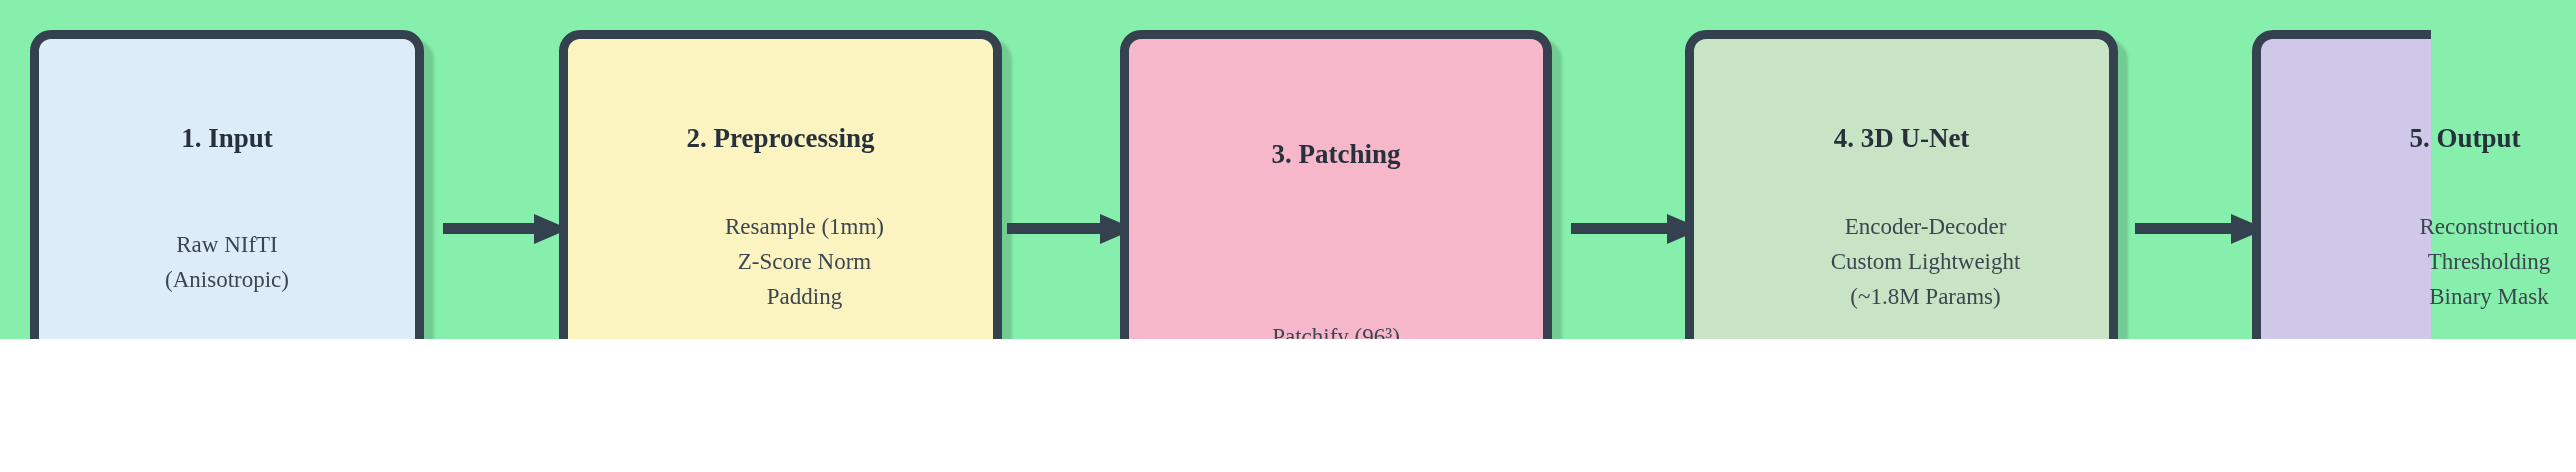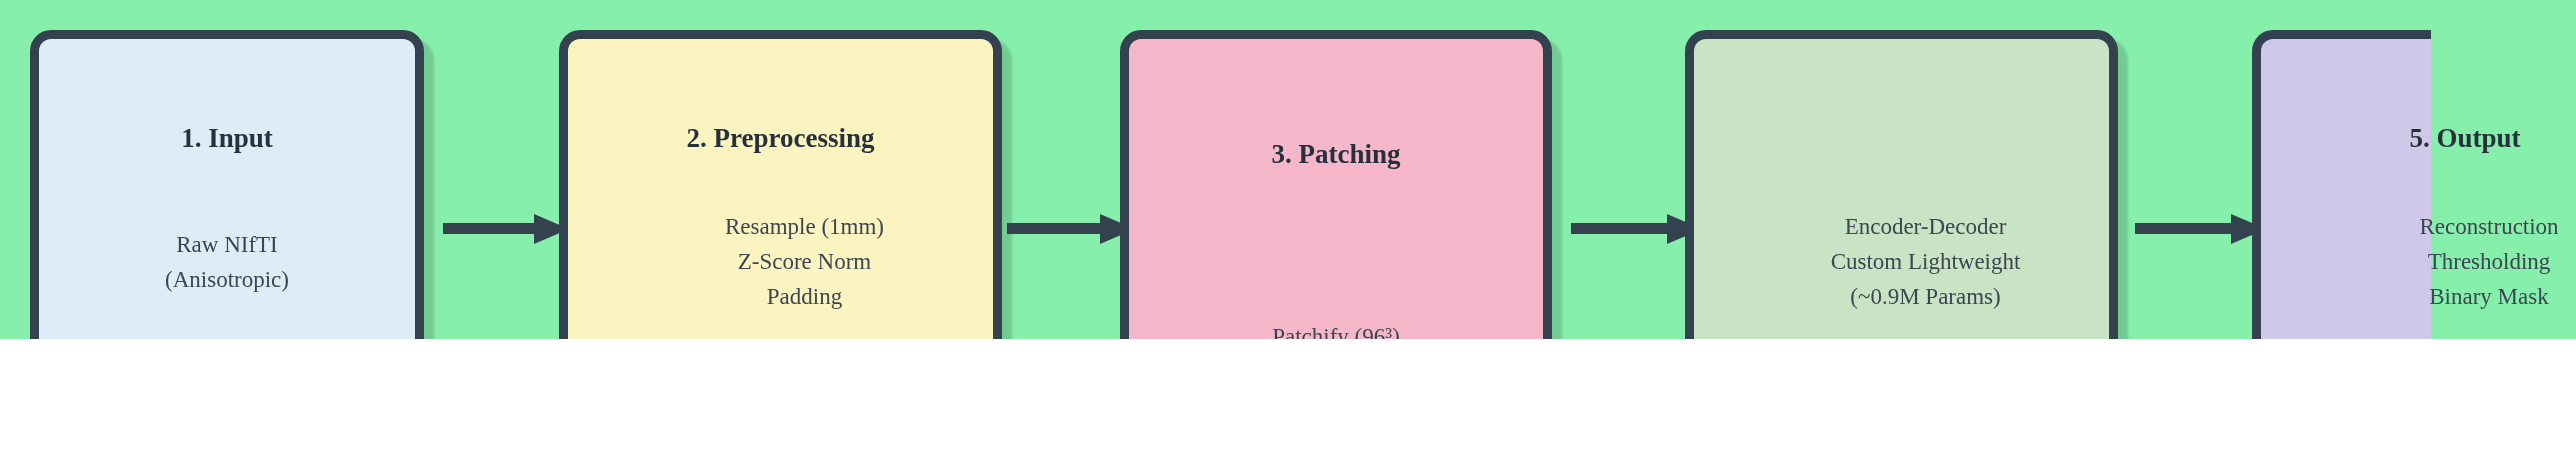--- a/index.html
+++ b/index.html
@@ -98,24 +98,25 @@
     </div>
   </div>
 
   <div class="arrow" style="left:1571px; width:131px;">
     <div class="arrow-line" style="background-color: rgb(51, 66, 78);"></div>
     <div class="arrow-head" style="border-left-color: rgb(51, 66, 78);"></div>
   </div>
 
   <div class="node" style="left:1685px; width:433px;">
     <div class="node-bg" style="background-color: rgb(201, 227, 197); border-color: rgb(51, 66, 78);"></div>
+    <div class="node-title" style="color: rgb(38, 49, 60);">4. 3D U-Net</div>
     <div class="node-body body-3" style="color: rgb(60, 70, 80);">
       <div>Encoder-Decoder</div>
       <div>Custom Lightweight</div>
-      <div>(~0.9M Params)</div>
+      <div>(~1.8M Params)</div>
     </div>
   </div>
 
   <div class="arrow" style="left:2135px; width:131px;">
     <div class="arrow-line" style="background-color: rgb(51, 66, 78);"></div>
     <div class="arrow-head" style="border-left-color: rgb(51, 66, 78);"></div>
   </div>
 
   <div class="node" style="left:2252px; width:426px;">
     <div class="clip">

